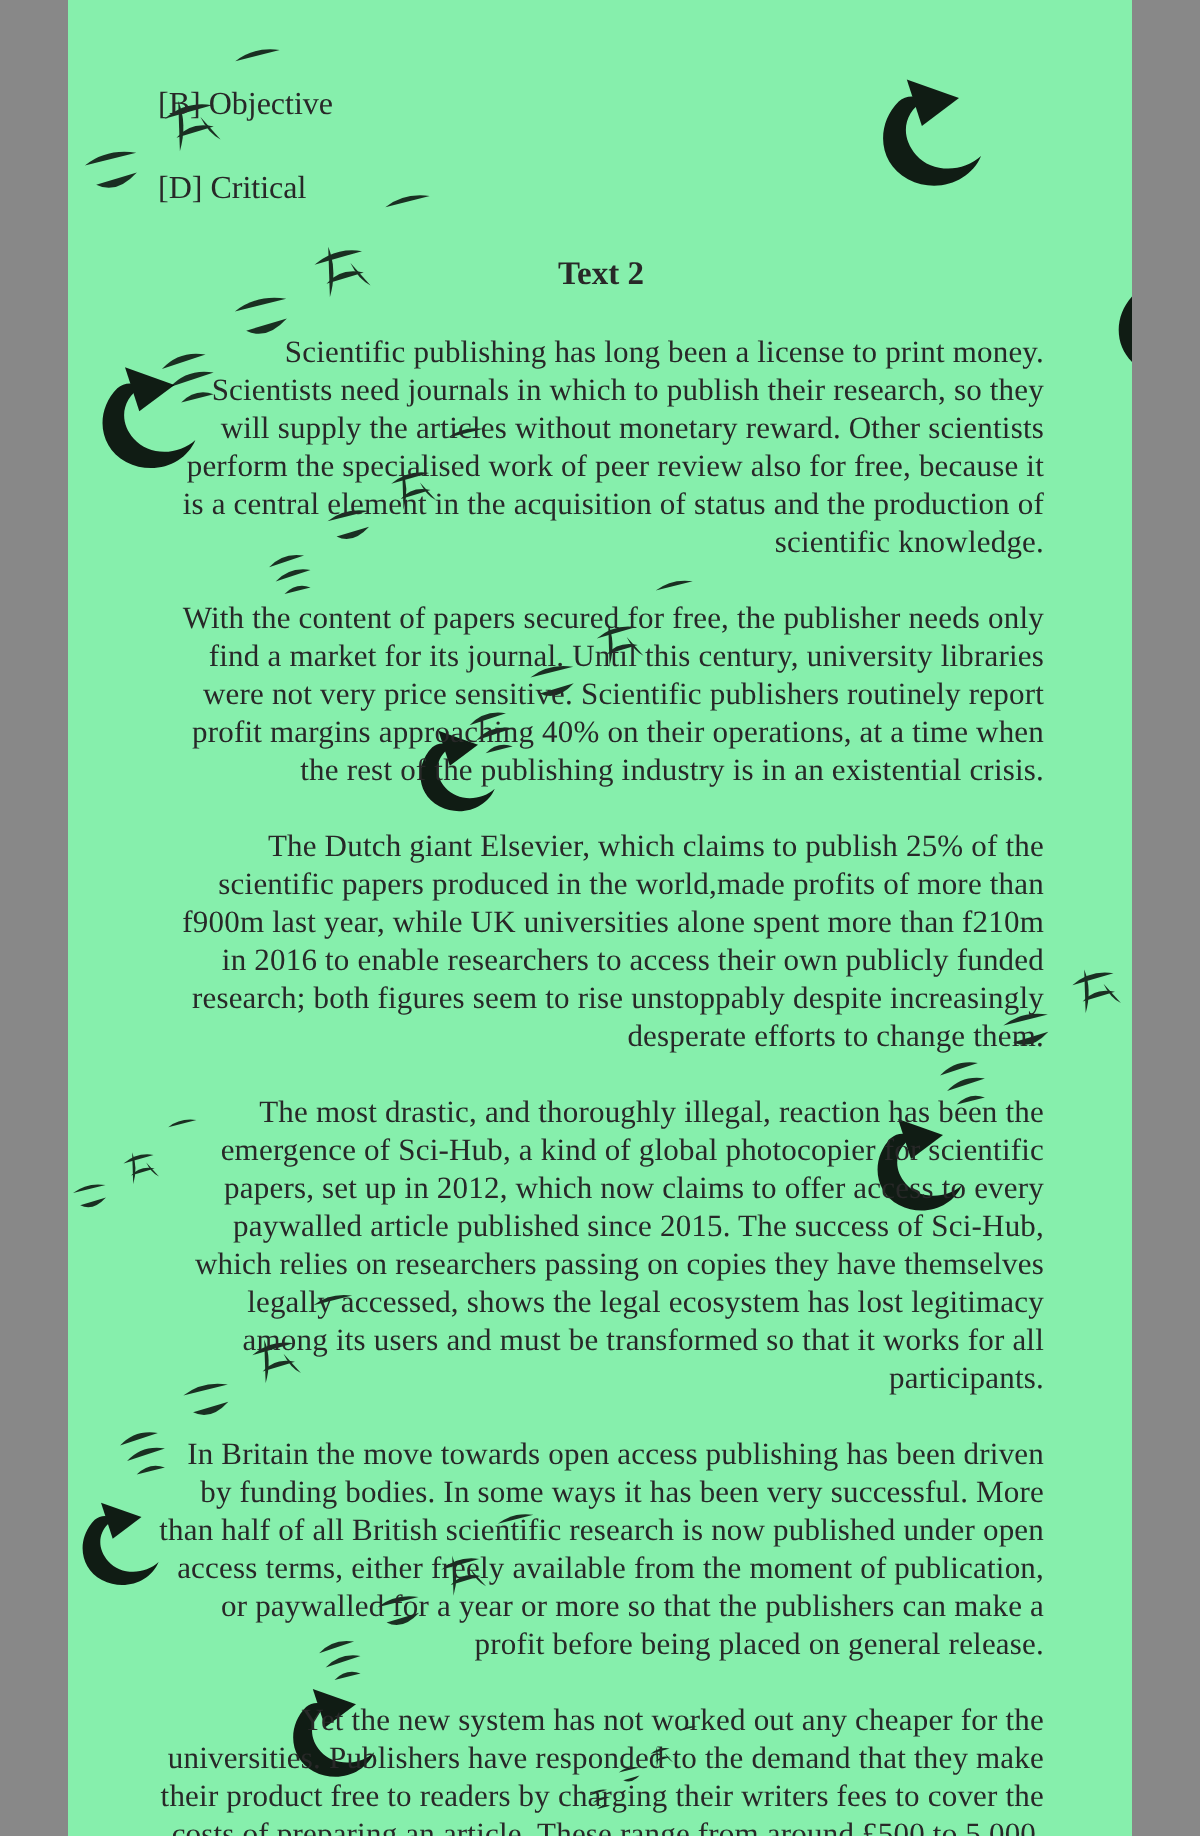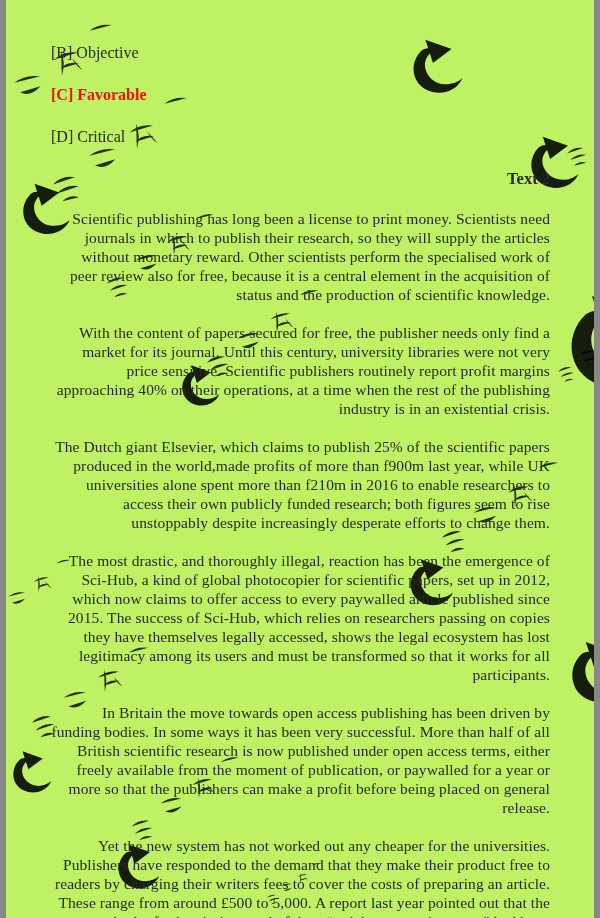--- a/index.html
+++ b/index.html
@@ -1,21 +1,21 @@
 <!DOCTYPE html>
 <html style="--body-text: #282828; --highlight-red: #ee1111; --watermark-blue: #aed3ee; --watermark-gray: #c7c7c7;"><head>
 <meta charset="utf-8">
 <style>
   html,body { margin:0; padding:0; }
   body { background:#888; }
   .page {
     position:relative;
-    width:588px; height:918px;
+    width:532px; height:918px;
     margin:0 auto;
-    background:#bef264;
+    background:#86efac;
     overflow:hidden;
   }
 
   
   .wm-layer { position:absolute; inset:0; z-index:0; pointer-events:none; }
   .wm { position:absolute; display:block; }
   .wm-logo { opacity:0.88; }
   .wm-chars { opacity:0.8; }
 
   
@@ -28,21 +28,21 @@
   .option {
     font-size:16px; line-height:19px;
     margin:0 0 23px 0;
   }
   .option.highlight {
     color: var(--highlight-red, #ee1111);
     font-weight:bold;
   }
   .doc-title {
     font-size:16.5px; line-height:19px;
-    font-weight:bold; text-align:right;
+    font-weight:bold; text-align:center;
     margin:5px 0 21px 0;
   }
   .doc p.body-par {
     font-size:15.5px; line-height:19px;
     margin:0 0 19px 0;
     text-align:right;
     letter-spacing:0.1px;
   }
 </style>
 </head>
@@ -144,21 +144,20 @@
     <svg class="wm wm-chars" style="left:120px;top:755px;width:120px;height:92px">
         <use href="#wm-chars"></use>
       </svg>
     <svg class="wm wm-chars" style="left:258px;top:862px;width:60px;height:46px">
         <use href="#wm-chars"></use>
       </svg>
   </div>
 
   <div class="doc">
     <div class="option">[B] Objective</div>
-    <div class="option highlight">[C] Favorable</div>
     <div class="option">[D] Critical</div>
 
     <div class="doc-title">Text 2</div>
 
     <p class="body-par">Scientific publishing has long been a license to print money. Scientists need journals in which to publish their research, so they will supply the articles without monetary reward. Other scientists perform the specialised work of peer review also for free, because it is a central element in the acquisition of status and the production of scientific knowledge.</p>
     <p class="body-par">With the content of papers secured for free, the publisher needs only find a market for its journal. Until this century, university libraries were not very price sensitive. Scientific publishers routinely report profit margins approaching 40% on their operations, at a time when the rest of the publishing industry is in an existential crisis.</p>
     <p class="body-par">The Dutch giant Elsevier, which claims to publish 25% of the scientific papers produced in the world,made profits of more than f900m last year, while UK universities alone spent more than f210m in 2016 to enable researchers to access their own publicly funded research; both figures seem to rise unstoppably despite increasingly desperate efforts to change them.</p>
     <p class="body-par">The most drastic, and thoroughly illegal, reaction has been the emergence of Sci-Hub, a kind of global photocopier for scientific papers, set up in 2012, which now claims to offer access to every paywalled article published since 2015. The success of Sci-Hub, which relies on researchers passing on copies they have themselves legally accessed, shows the legal ecosystem has lost legitimacy among its users and must be transformed so that it works for all participants.</p>
     <p class="body-par">In Britain the move towards open access publishing has been driven by funding bodies. In some ways it has been very successful. More than half of all British scientific research is now published under open access terms, either freely available from the moment of publication, or paywalled for a year or more so that the publishers can make a profit before being placed on general release.</p>
     <p class="body-par">Yet the new system has not worked out any cheaper for the universities. Publishers have responded to the demand that they make their product free to readers by charging their writers fees to cover the costs of preparing an article. These range from around £500 to 5,000. A report last year pointed out that the costs both of subscriptions and of these“article preparation costs" had been steadily rising at a rate above inflation.</p>

